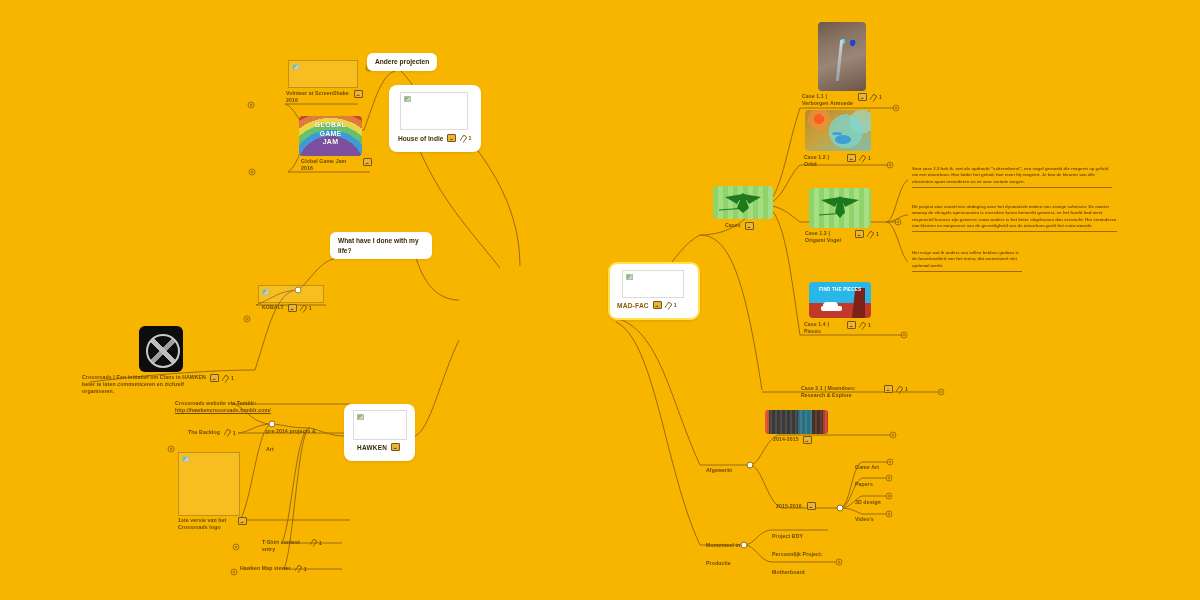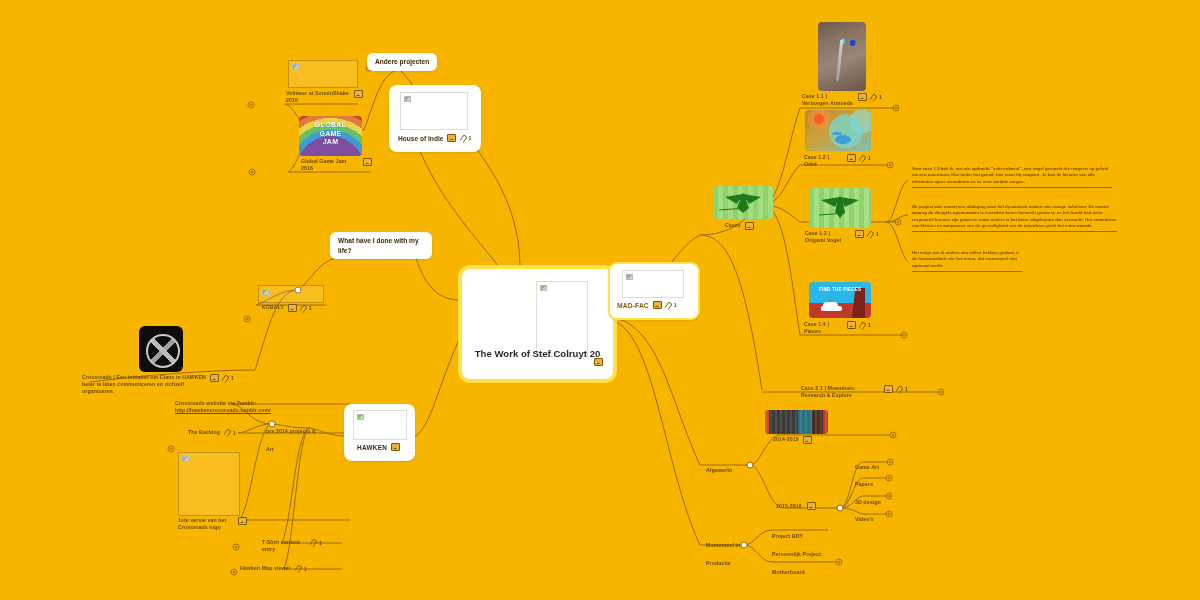--- a/index.html
+++ b/index.html
@@ -334,27 +334,20 @@
       <circle cx="318" cy="133" r="3"></circle>
       <circle cx="298" cy="290" r="3"></circle>
       <circle cx="272" cy="424" r="3"></circle>
       <circle cx="750" cy="465" r="3"></circle>
       <circle cx="840" cy="508" r="3"></circle>
       <circle cx="744" cy="545" r="3"></circle>
       <circle cx="762" cy="205" r="3"></circle>
     </g>
   </svg>
 
-  <div class="node card" id="root-node">
-    <div class="thumb broken"></div>
-    <div class="title">The Work of Stef Colruyt 20</div>
-    <span class="rmeta meta">
-      <span class="ic img"></span>
-    </span>
-  </div>
 
   <div class="node card" id="madfac">
     <div class="thumb broken"></div>
     <div class="row">
       <span class="title">MAD-FAC</span>
       <span class="meta">
         <span class="ic img"></span>
         <span class="ic clip"></span>
         <span class="cnt">1</span>
       </span>

